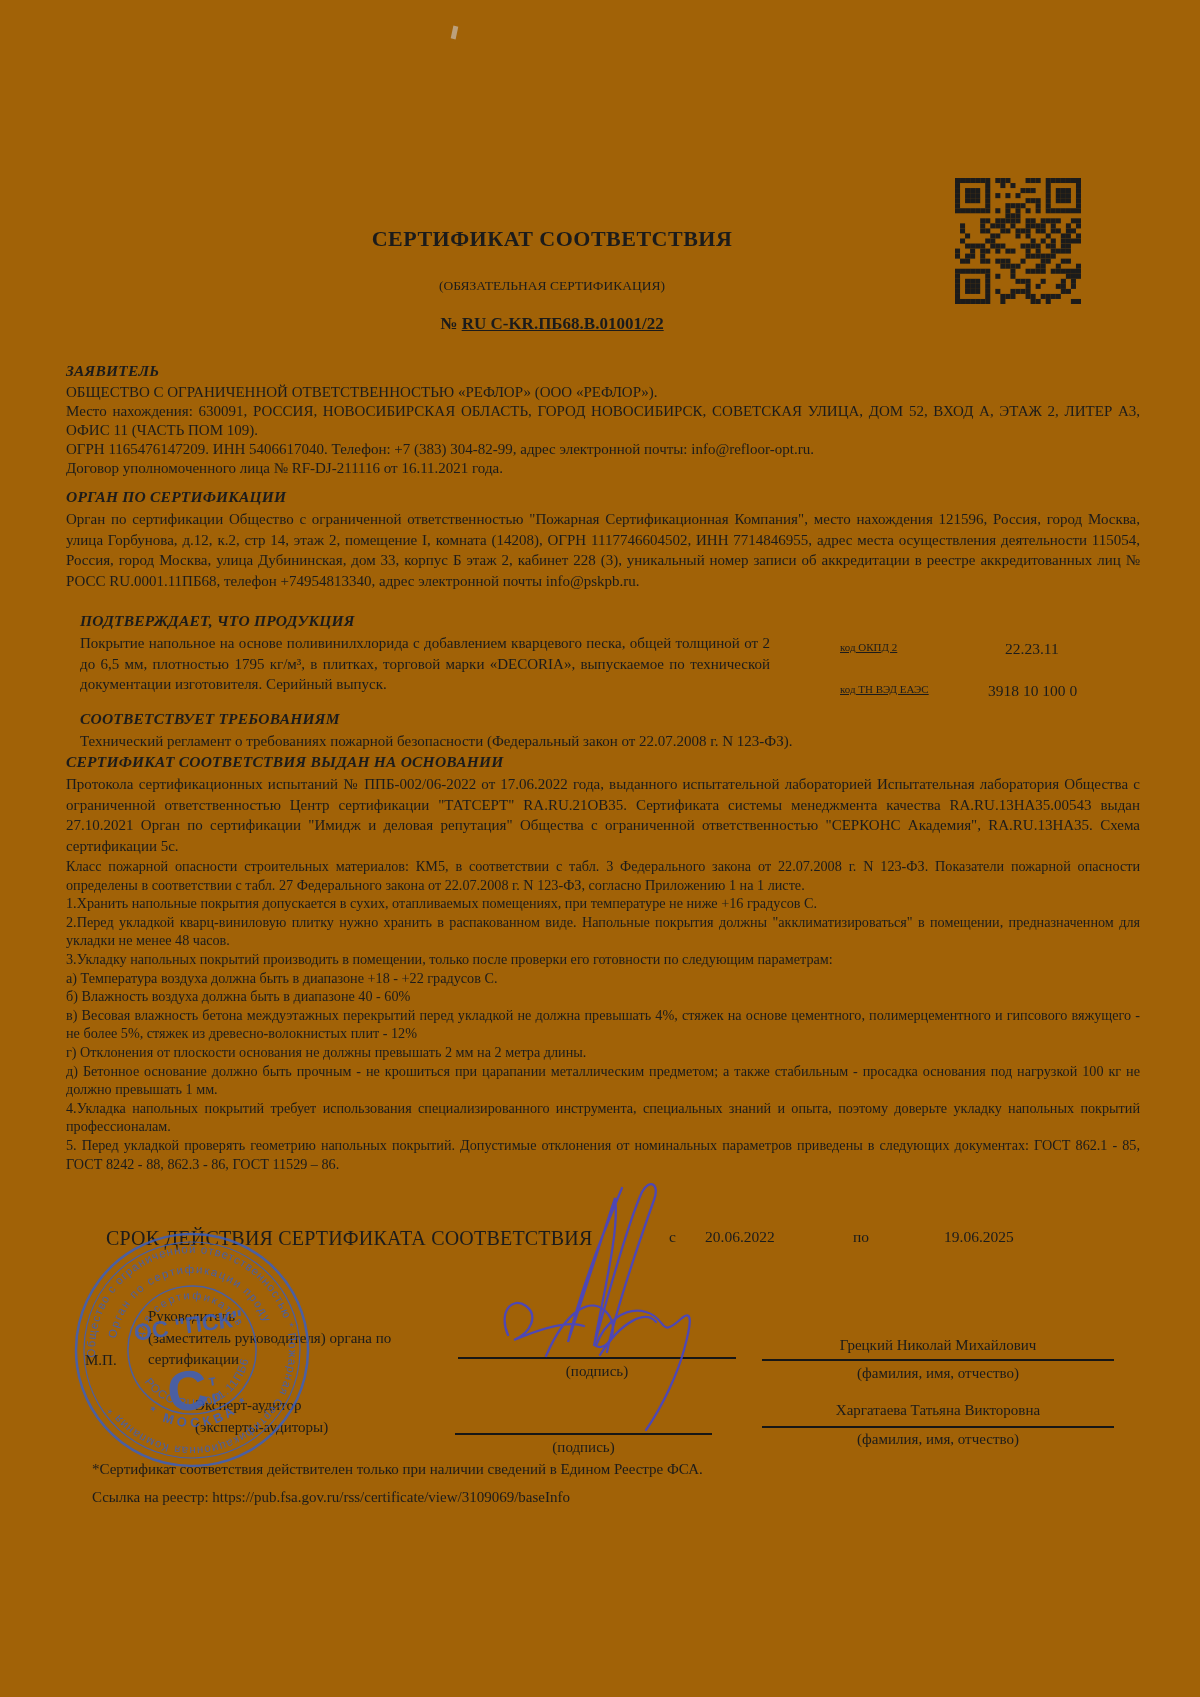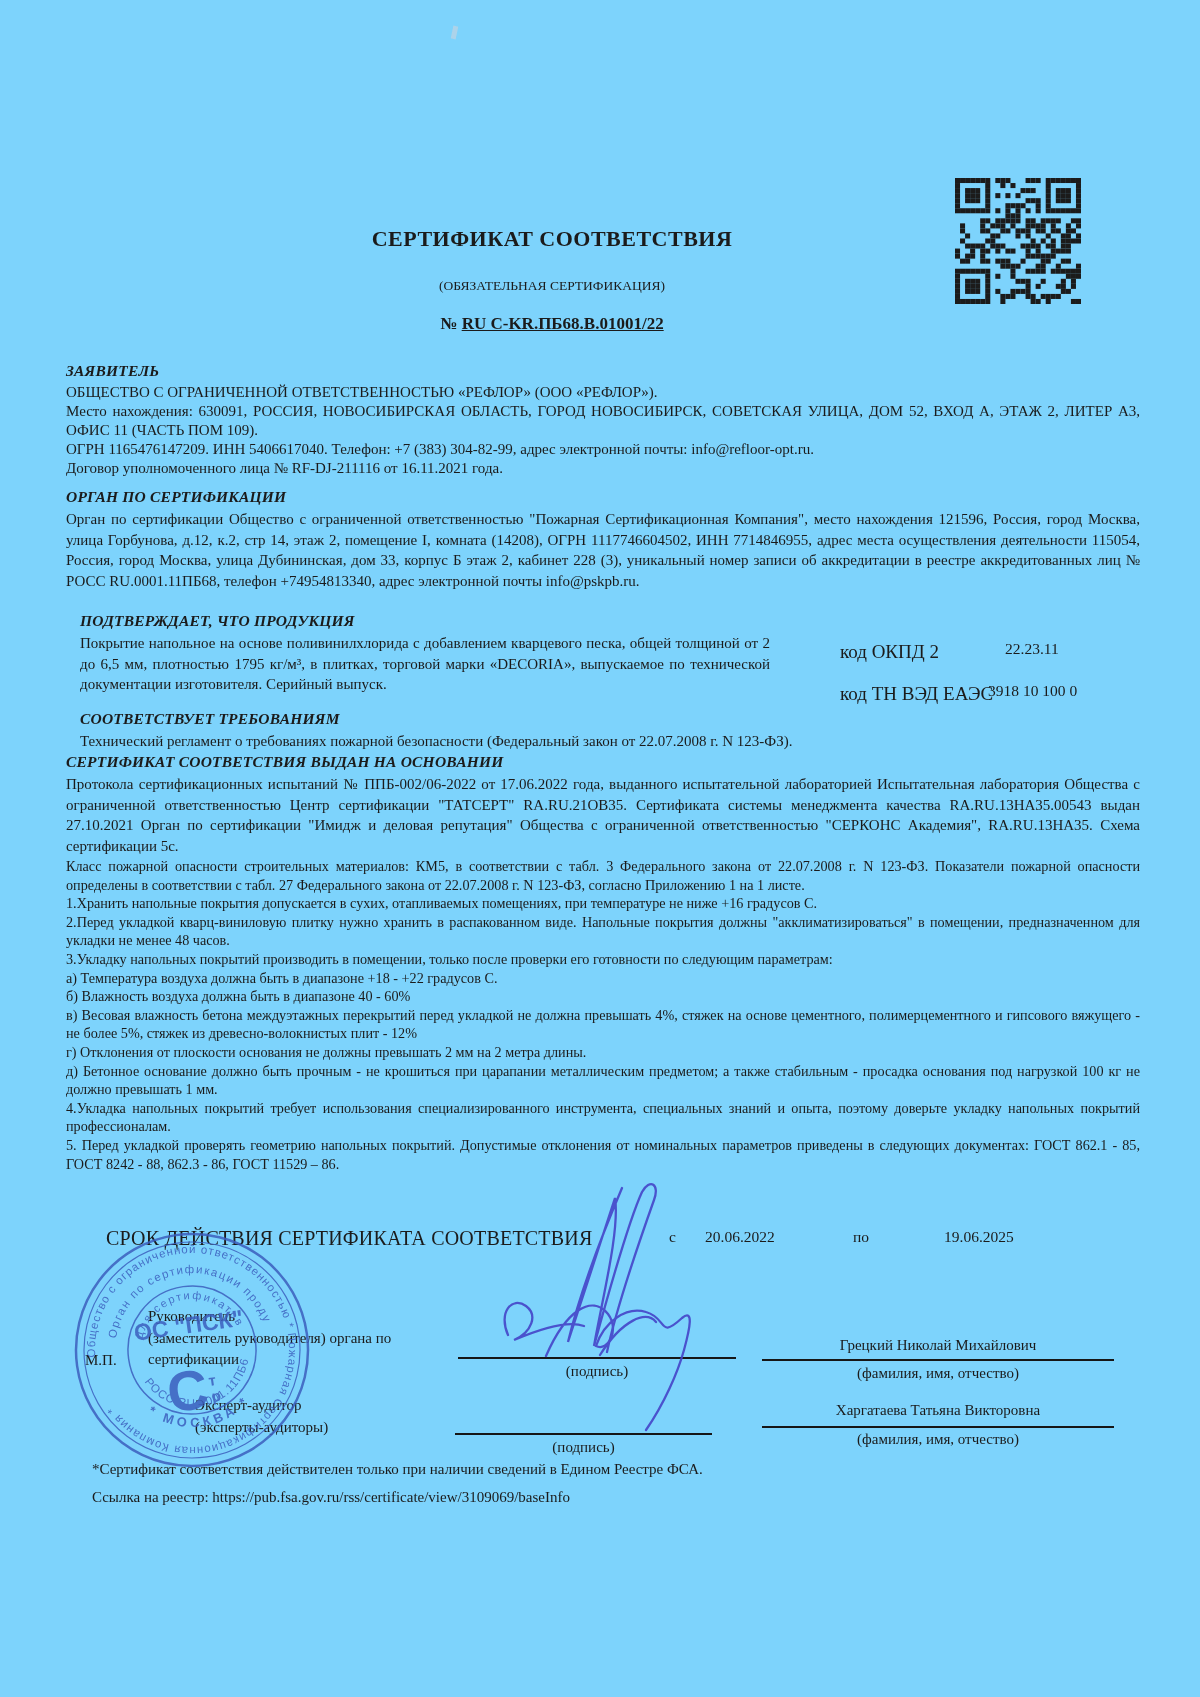--- a/index.html
+++ b/index.html
@@ -1,30 +1,30 @@
 <!DOCTYPE html>
 <html><head>
 <meta charset="utf-8">
 <style>
   html,body{margin:0;padding:0;background:#fff;}
-  .page{position:relative;width:1200px;height:1697px;background:#7dd3fc;overflow:hidden;
+  .page{position:relative;width:1200px;height:1697px;background:#a16207;overflow:hidden;
         font-family:"Liberation Serif",serif;color:#1b1b1b;}
   .center-col{position:absolute;left:0;width:1104px;text-align:center;}
   .doc-title{top:226px;font-size:22px;font-weight:bold;letter-spacing:.5px;}
   .doc-subtitle{top:278px;font-size:13.5px;}
   .doc-number{top:314px;font-size:17px;font-weight:bold;}
   .doc-number .num-underline{text-decoration:underline;}
   .sec{position:absolute;left:66px;width:1074px;}
   .sec.indented{left:80px;width:1060px;}
   .sec h2{font-size:15.5px;font-weight:bold;margin:0 0 3px 0;letter-spacing:.2px;font-style:italic;}
   .sec p{margin:0;font-size:15px;line-height:20.5px;text-align:justify;}
   .sec.tight p{line-height:19px;}
   .sec.addinfo p{font-size:14.2px;line-height:18.6px;}
   .abs{position:absolute;}
-  .code-label{font-size:19px;}
+  .code-label{font-size:11px;text-decoration:underline;}
   .code-value{font-size:15.5px;}
   .validity-heading{font-size:20px;font-weight:normal;letter-spacing:.2px;}
   .validity-part{font-size:15.5px;}
   .role-block{font-size:15px;line-height:21.5px;}
   .role-block span{display:block;}
   .sig-line{border-top:2px solid #161616;height:0;}
   .under-label{text-align:center;font-size:15px;}
   .name-label{text-align:center;font-size:15px;}
   .mp-label{font-size:15px;}
   .footer-note{font-size:15px;}

